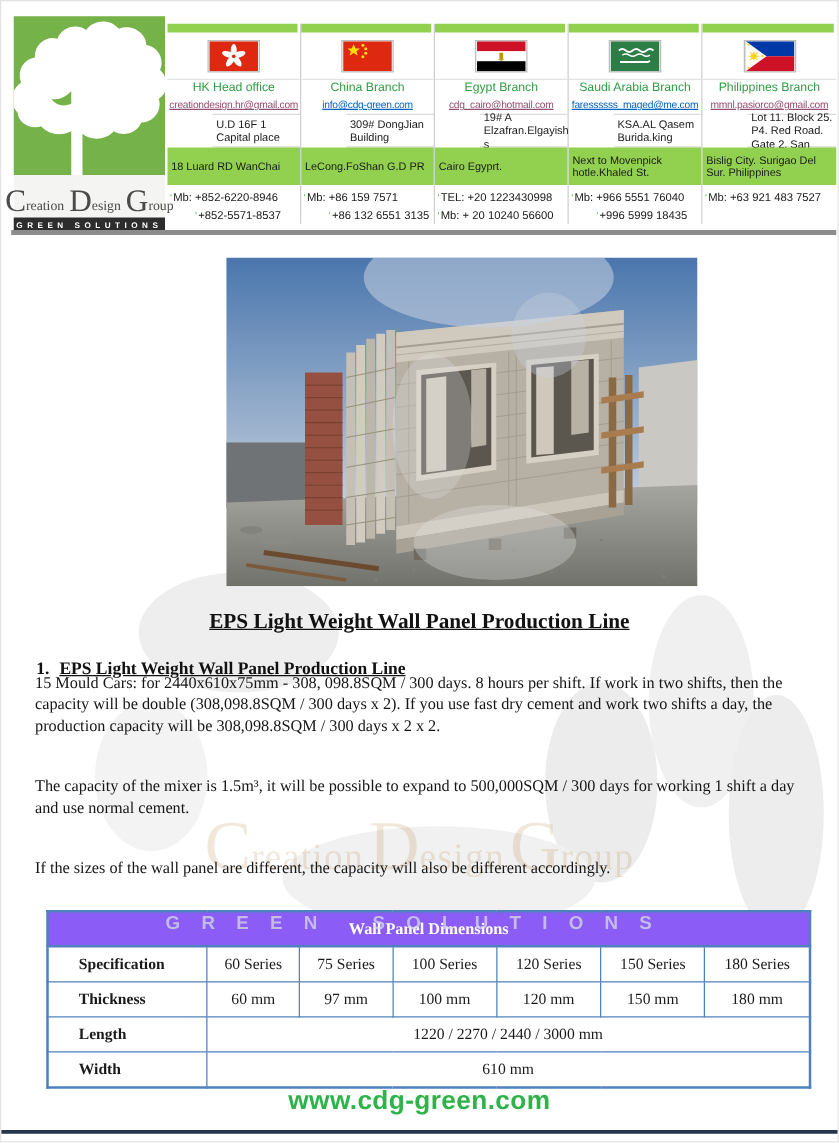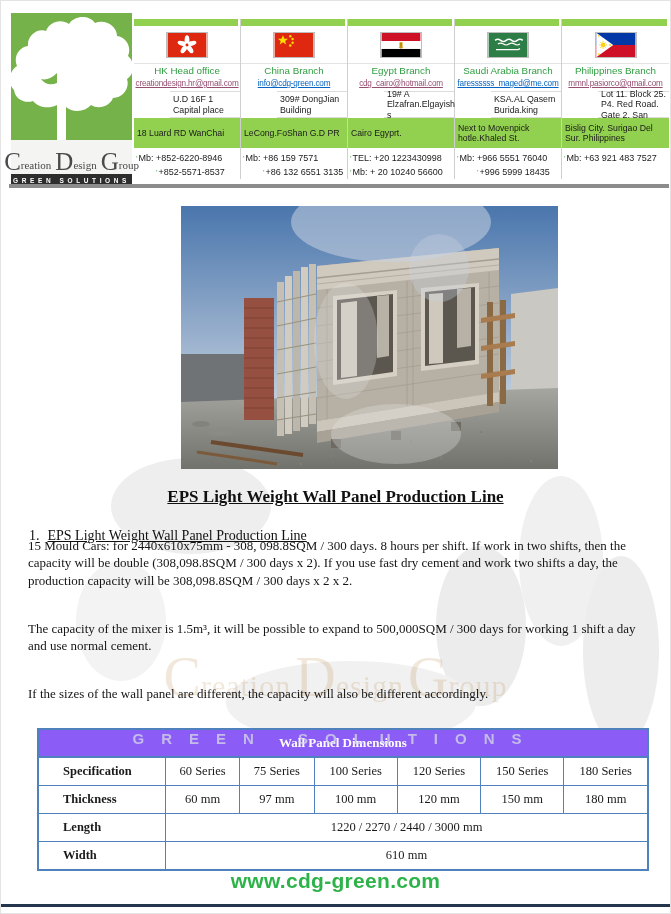--- a/index.html
+++ b/index.html
@@ -48,21 +48,21 @@
   .branch-eg .bphones .ph2 { padding-left:0; }
   .hdr-rule { position:absolute; left:8px; top:183px; width:660px; height:4px; background:#8c8c8c; z-index:2; }
   
   .photo { position:absolute; left:180px; top:205px; width:377px; height:263px; z-index:1; }
   
   .doc-title {
     position:absolute; left:0; top:486px; width:100%; text-align:center; z-index:2;
     font-family:"Liberation Serif", serif; font-weight:bold; font-size:17px;
     text-decoration:underline; color:#111;
   }
-  .sec-heading { position:absolute; left:28px; top:527px; z-index:2; font-family:"Liberation Serif", serif; font-weight:normal; font-size:14px; color:#111;text-align:center; }
+  .sec-heading { position:absolute; left:28px; top:527px; z-index:2; font-family:"Liberation Serif", serif; font-weight:bold; font-size:14px; color:#111;text-align:center; }
   .sec-heading .num { text-decoration:none; margin-right:8px; }
   .sec-heading .txt { text-decoration:underline; }
   .para { position:absolute; left:27px; width:621px; z-index:2; font-family:"Liberation Serif", serif; font-size:13px; line-height:1.33; color:#151515; }
   .para1 { top:536px; } .para2 { top:619px; } .para3 { top:684px; }
   
   .dim-table { position:absolute; left:36px; top:727px; z-index:3; border-collapse:collapse; width:612px; font-family:"Liberation Serif", serif; }
   .dim-table td { border:1px solid #4f81bd; font-size:12.5px; text-align:center; height:27px; padding:0 2px; background:#fff; }
   .dim-table .thead td { background:#8b5cf6; color:#ffffff; font-weight:bold; font-size:13px; height:26px; border:2px solid #4f81bd; }
   .dim-table { border:2px solid #4f81bd; }
   .dim-table td.lbl { text-align:left; font-weight:bold; padding-left:24px; width:100px; }

